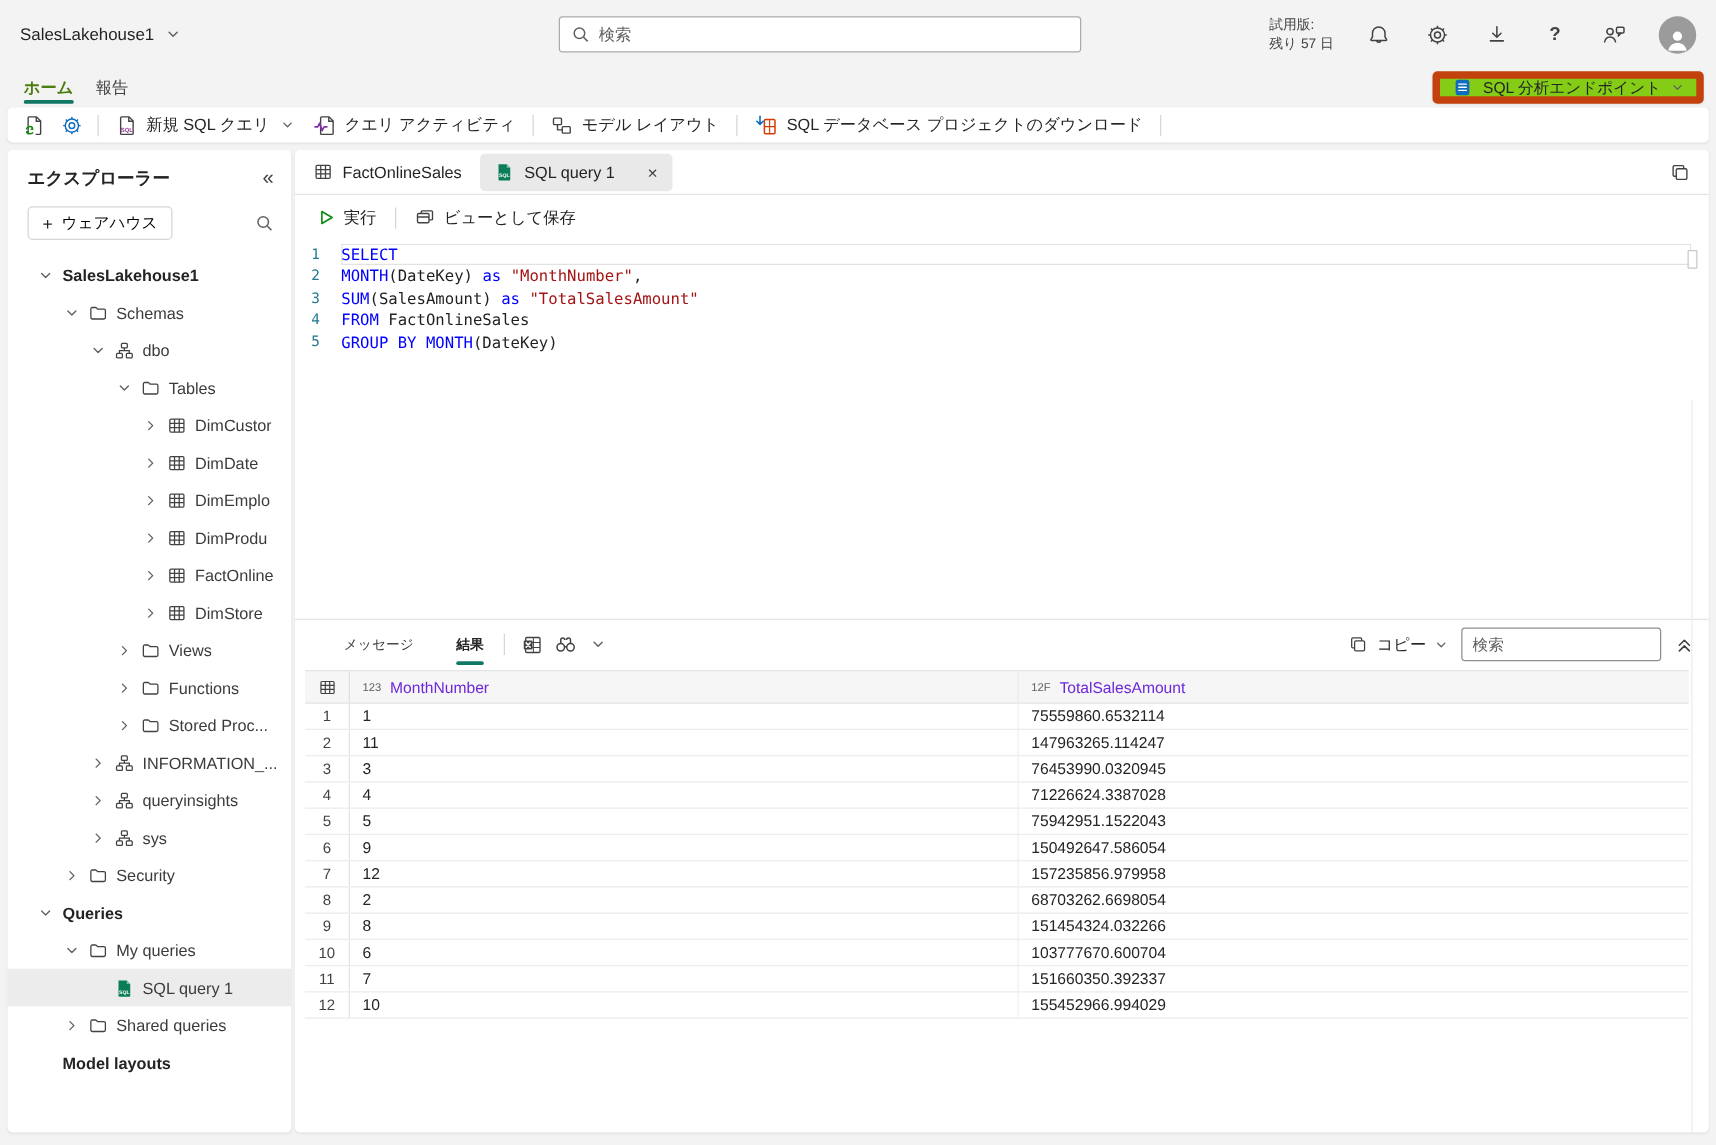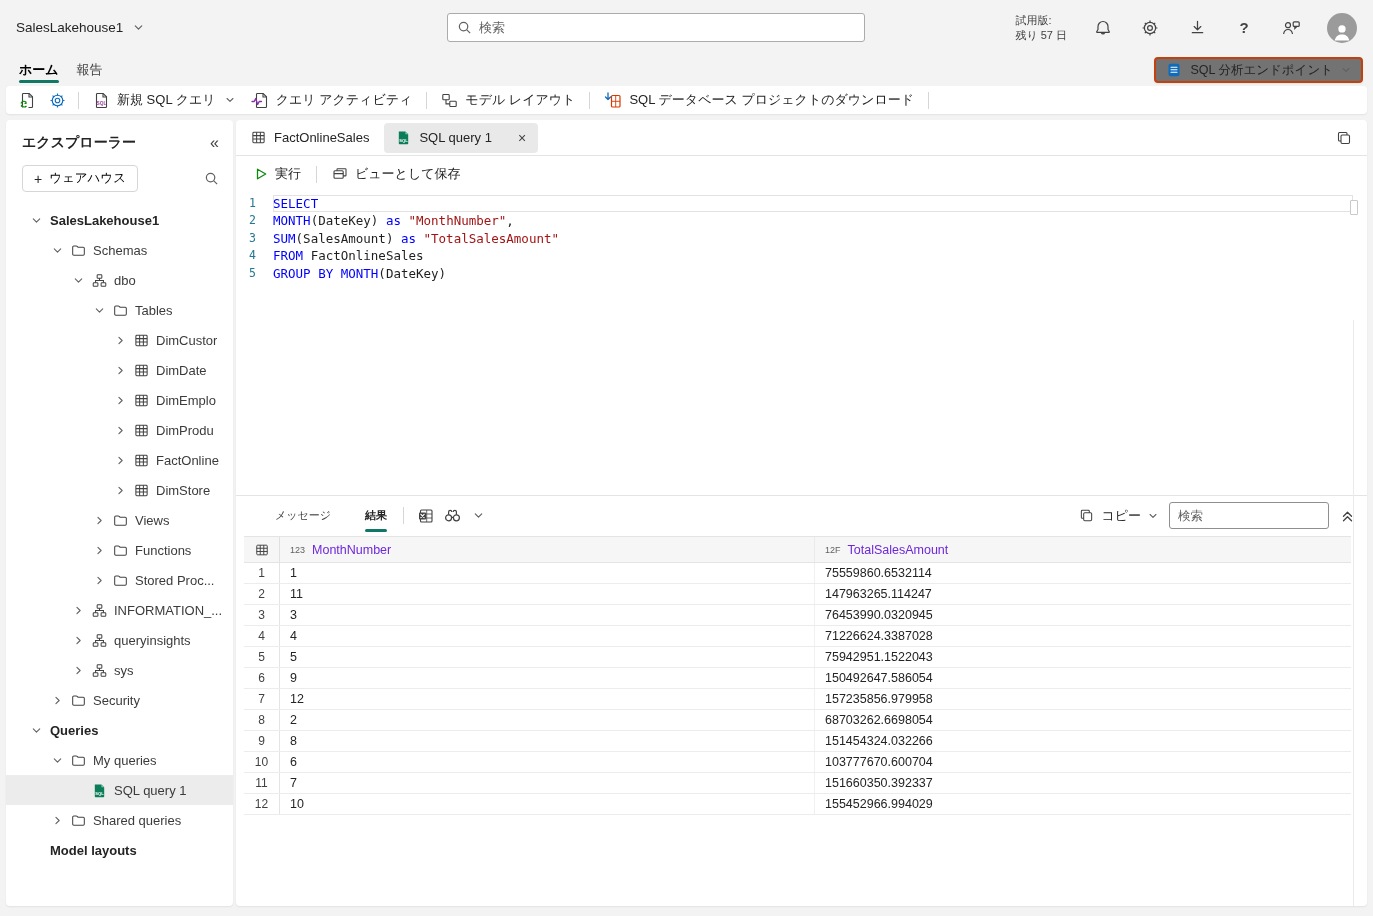--- a/index.html
+++ b/index.html
@@ -16,23 +16,23 @@
   .global-search input::placeholder{color:#616161;}
   .topbar-right{margin-left:auto;display:flex;align-items:center;gap:25px;}
   .trial{font-size:11px;color:#424242;line-height:1.35;text-align:left;}
   .icon-btn{display:flex;align-items:center;justify-content:center;width:22px;height:22px;cursor:pointer;}
   .help-q{font-size:15px;color:#424242;font-weight:bold;}
   .avatar{width:30px;height:30px;border-radius:50%;background:#9b9b9b;display:flex;align-items:flex-end;justify-content:center;overflow:hidden;cursor:pointer;}
 
   
   .ribbon{height:30px;background:#f3f3f3;display:flex;align-items:center;padding:0 10px;}
   .rtab{padding:0 9px;font-size:13px;color:#424242;height:100%;display:flex;align-items:center;position:relative;cursor:pointer;}
-  .rtab.active span{font-weight:bold;color:#000000;}
+  .rtab.active span{font-weight:bold;color:#4d7c0f;}
   .rtab.active::after{content:"";position:absolute;left:9px;right:9px;bottom:2px;height:3px;background:#117865;border-radius:2px;}
-  .endpoint-btn{margin-left:auto;height:26px;background:#737373;border:2px solid #c2410c;border-radius:4px;
+  .endpoint-btn{margin-left:auto;height:26px;background:#84cc16;border:6px solid #c2410c;border-radius:4px;
     display:flex;align-items:center;gap:8px;padding:0 10px;font-size:12.5px;box-shadow:0 1px 2px rgba(0,0,0,.06);cursor:pointer;}
 
   
   .cmdbar{margin:1px 6px 6px;background:#fff;border-radius:4px;height:28px;display:flex;align-items:center;
     padding:0 6px;box-shadow:0 1px 2px rgba(0,0,0,.07);}
   .cmd-btn{display:flex;align-items:center;gap:7px;padding:0 8px;height:26px;font-size:13px;cursor:pointer;border-radius:3px;}
   .cmd-ibtn{width:30px;justify-content:center;padding:0;}
   .cmd-sep{width:1px;height:17px;background:#d6d6d6;margin:0 6px;}
   .dd-chev{margin-left:2px;}
 

